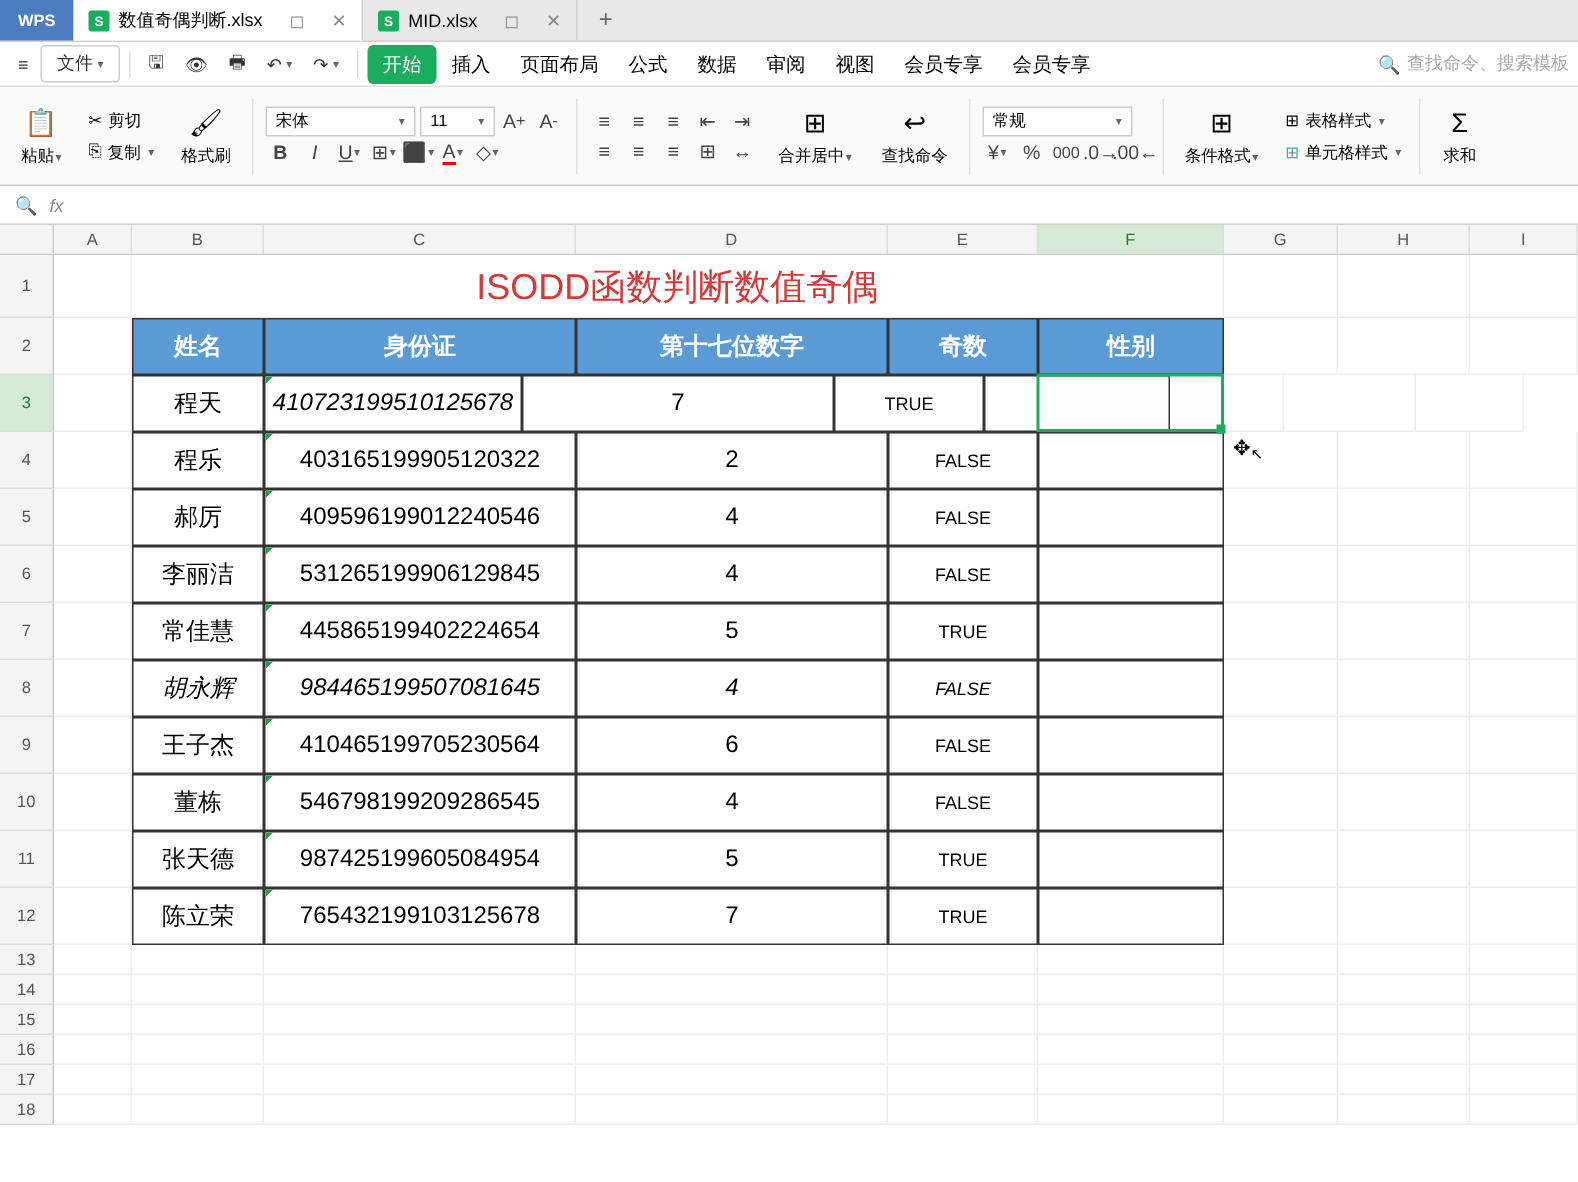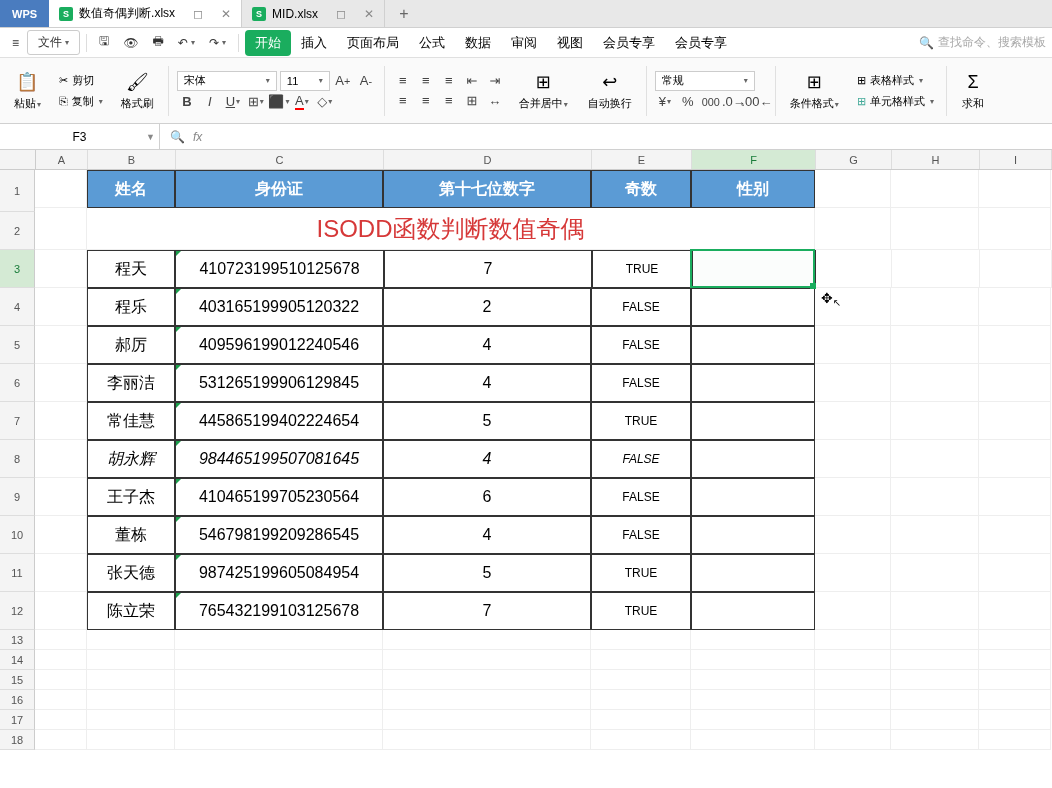--- a/index.html
+++ b/index.html
@@ -195,21 +195,21 @@
       <div class="rib-ico">⊞</div>
       <div class="rib-ico">↔</div>
     </div>
   </div>
   <div class="rib-big">
     <span class="ico">⊞</span>
     <span style="font-size:11px;"><span>合并居中</span><span class="dd">▾</span></span>
   </div>
   <div class="rib-big">
     <span class="ico">↩</span>
-    <span style="font-size:11px;">自动换行</span>
+    <span style="font-size:11px;">查找命令</span>
   </div>
   <div class="rib-sep"></div>
   <div class="rib-group">
     <div class="font-sel" style="width:100px;">
         <span>常规</span>
         <span class="dd" style="margin-left:auto;">▾</span>
       </div>
     <div class="rib-row">
       <div class="rib-ico">¥<span class="dd">▾</span></div>
       <div class="rib-ico">%</div>
@@ -241,24 +241,20 @@
       </div>
   </div>
   <div class="rib-sep"></div>
   <div class="rib-big">
     <span class="ico">Σ</span>
     <span style="font-size:11px;">求和</span>
   </div>
 </div>
 
 <div class="formula-bar">
-  <div class="name-box">
-    <span>F3</span>
-    <span class="dd-btn">▼</span>
-  </div>
   <div class="fx-area">
     <span>🔍</span>
     <span><i>fx</i></span>
     <input class="fx-input" value="" style="">
   </div>
 </div>
 
 <div class="grid-container">
   <div class="col-headers">
     <div class="corner"></div>
@@ -293,42 +289,42 @@
         <div class="row-h" style="height: 20px;">15</div>
         <div class="row-h" style="height: 20px;">16</div>
         <div class="row-h" style="height: 20px;">17</div>
         <div class="row-h" style="height: 20px;">18</div>
       </div>
     <div class="cells" id="cells">
       <div class="sel-box" id="selbox" style="left: 655px; top: 79px; width: 125px; height: 39px;">
           <div class="sel-handle"></div>
         </div>
       <div class="cursor-move" id="cursor" style="left: 786px; top: 120px;">✥<span style="font-size:10px;position:relative;top:3px;">↖</span></div>
-    <div class="cell-row" style="height: 38px;">
+    <div class="cell-row" style="height: 42px;">
+          <div class="cell cA" style="width: 52px; height: 42px;"></div>
+          <div class="cell cB title-cell" style="width: 728px; height: 42px; border-right: 1px solid rgb(238, 238, 238);">ISODD函数判断数值奇偶</div>
+          <div class="cell cG" style="width: 76px; height: 42px;"></div>
+          <div class="cell cH" style="width: 88px; height: 42px;"></div>
+          <div class="cell cI" style="width: 72px; height: 42px;"></div>
+        </div>
+        <div class="cell-row" style="height: 38px;">
           <div class="cell cA" style="width: 52px; height: 38px;"></div>
           <div class="cell cB th-cell" style="width: 88px; height: 38px;">姓名</div>
           <div class="cell cC th-cell" style="width: 208px; height: 38px;">身份证</div>
           <div class="cell cD th-cell" style="width: 208px; height: 38px;">第十七位数字</div>
           <div class="cell cE th-cell" style="width: 100px; height: 38px;">奇数</div>
           <div class="cell cF th-cell" style="width: 124px; height: 38px;">性别</div>
           <div class="cell cG" style="width: 76px; height: 38px;"></div>
           <div class="cell cH" style="width: 88px; height: 38px;"></div>
           <div class="cell cI" style="width: 72px; height: 38px;"></div>
         </div>
-        <div class="cell-row" style="height: 42px;">
-          <div class="cell cA" style="width: 52px; height: 42px;"></div>
-          <div class="cell cB title-cell" style="width: 728px; height: 42px; border-right: 1px solid rgb(238, 238, 238);">ISODD函数判断数值奇偶</div>
-          <div class="cell cG" style="width: 76px; height: 42px;"></div>
-          <div class="cell cH" style="width: 88px; height: 42px;"></div>
-          <div class="cell cI" style="width: 72px; height: 42px;"></div>
-        </div>
         <div class="cell-row" style="height: 38px;">
           <div class="cell cA" style="width: 52px; height: 38px;"></div>
           <div class="cell cB td-cell" style="width: 88px; height: 38px;">程天</div>
-          <div class="cell cC td-cell td-tri" style="width: 209px; height: 38px;">410723199510125678</div>
+          <div class="cell cC td-cell td-tri" style="width: 172px; height: 38px; font-style: italic;">410723199510125678</div>
           <div class="cell cD td-cell" style="width: 208px; height: 38px;">7</div>
           <div class="cell cE td-cell" style="width: 100px; height: 38px; font-size: 12px;">TRUE</div>
           <div class="cell cF td-cell" style="width: 124px; height: 38px;"></div>
           <div class="cell cG" style="width: 76px; height: 38px;"></div>
           <div class="cell cH" style="width: 88px; height: 38px;"></div>
           <div class="cell cI" style="width: 72px; height: 38px;"></div>
         </div>
         <div class="cell-row" style="height: 38px;">
           <div class="cell cA" style="width: 52px; height: 38px;"></div>
           <div class="cell cB td-cell" style="width: 88px; height: 38px;">程乐</div>

